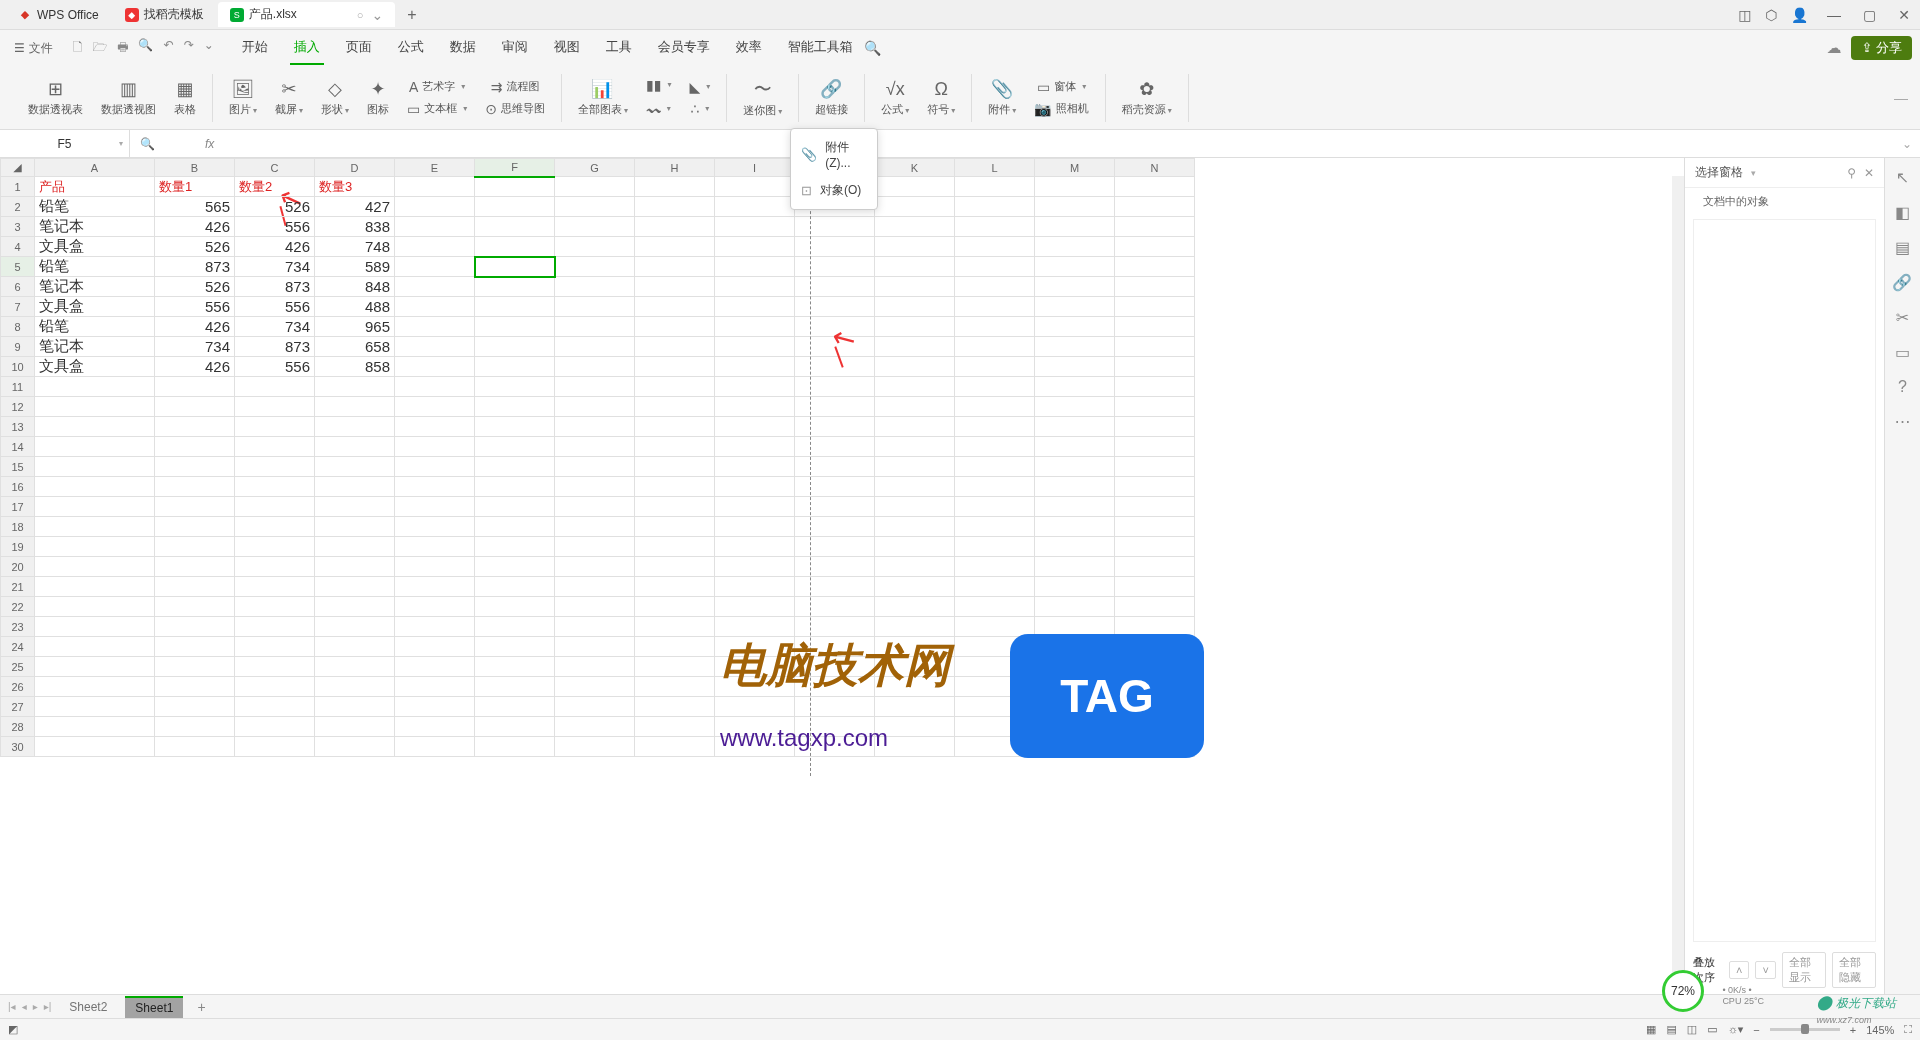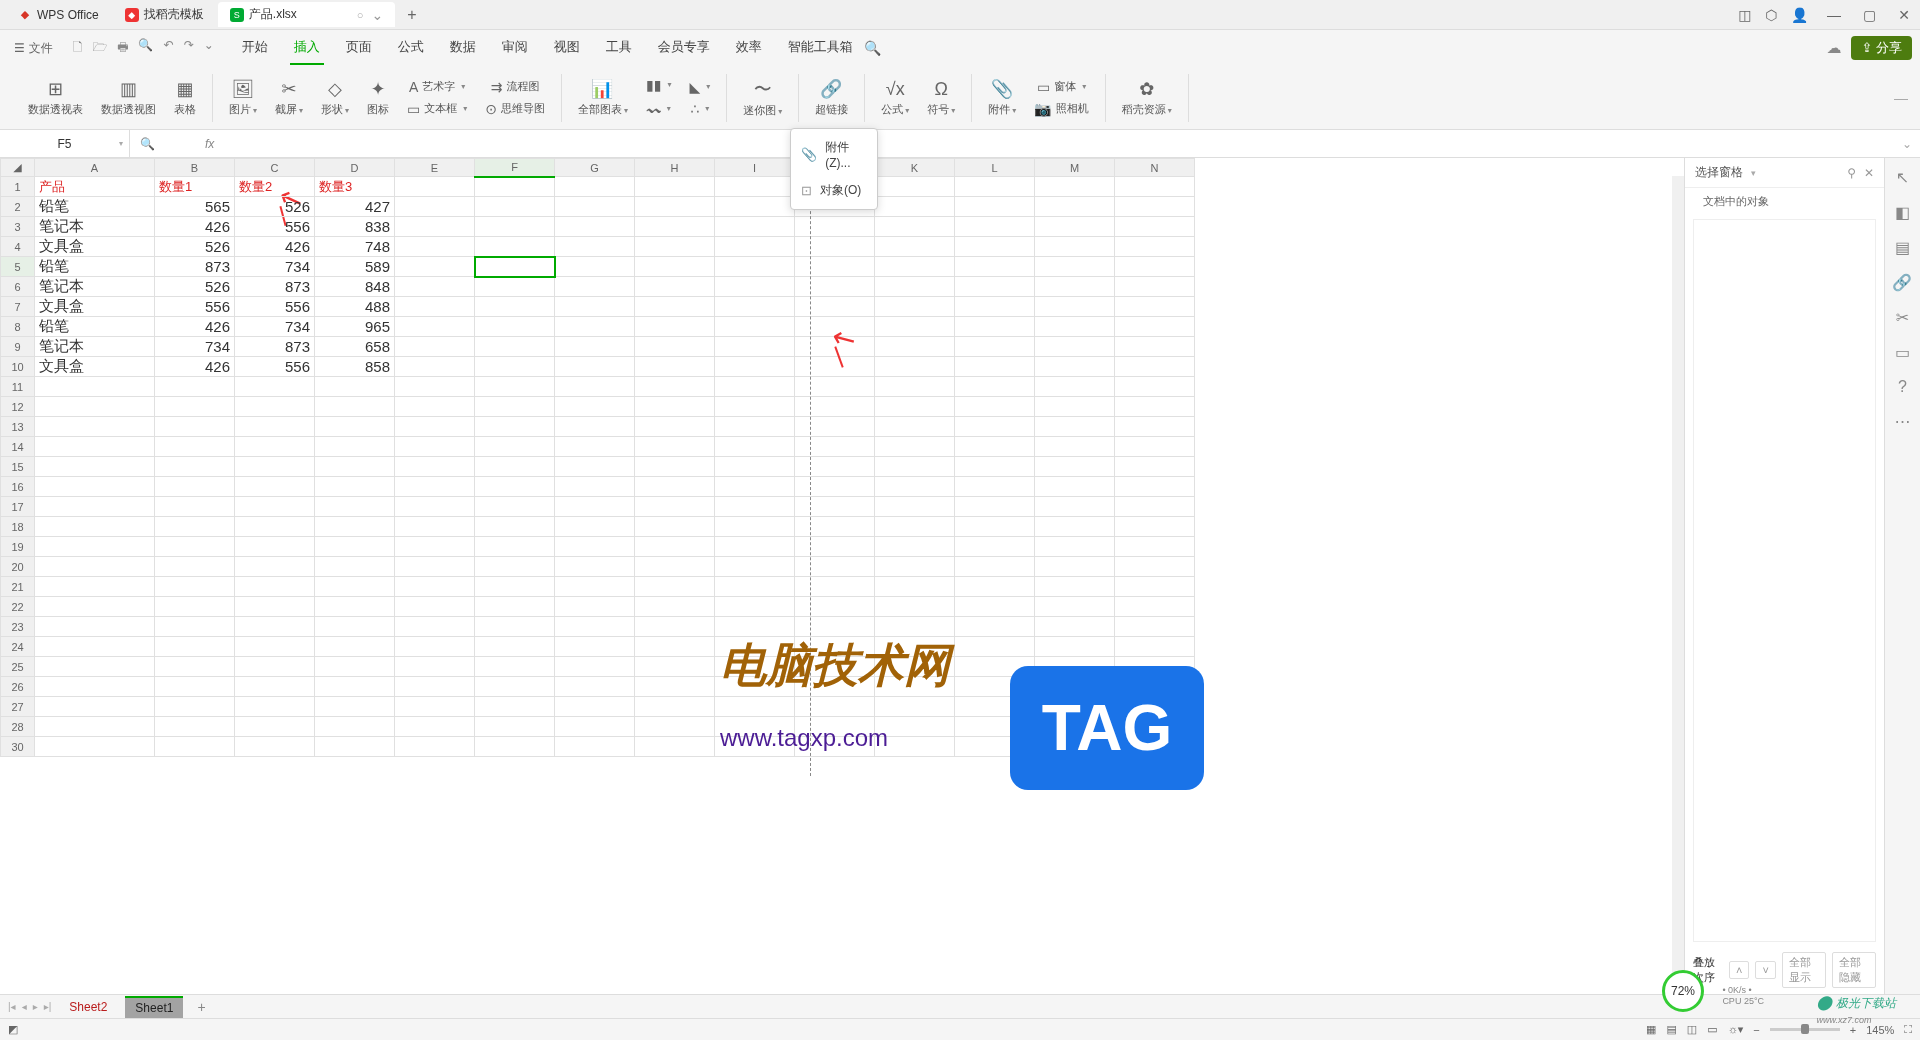--- a/index.html
+++ b/index.html
@@ -70,38 +70,38 @@
 .header-cell { color: #d22; font-size: 15px; text-align: left; }
 .col-f { background: #fff; }
 .col-f.head { border-bottom: 2px solid #0a0; }
 .active-cell { border: 2px solid #0a0 !important; }
 .colhead.selected { background: #e6f0e6; }
 .rowhead.selected { background: #e6f0e6; }
 
 
 .watermark-text { position: absolute; left: 720px; top: 477px; font-size: 46px; color: #a16207; font-style: italic; font-weight: 700; }
 .watermark-url { position: absolute; left: 720px; top: 566px; font-size: 24px; color: #4c1d95; }
-.tag-badge { position: absolute; left: 1010px; top: 508px; width: 194px; height: 124px; background: #1a73e8; border-radius: 18px; color: #fff; font-size: 64px; font-weight: 700; display: flex; align-items: center; justify-content: center; }
+.tag-badge { position: absolute; left: 1010px; top: 476px; width: 194px; height: 124px; background: #1a73e8; border-radius: 18px; color: #fff; font-size: 46px; font-weight: 700; display: flex; align-items: center; justify-content: center; }
 
 
 .right-pane { width: 200px; border-left: 1px solid #ddd; background: #fff; display: flex; flex-direction: column; }
 .right-pane-header { display: flex; align-items: center; padding: 6px 10px; font-size: 12px; gap: 8px; border-bottom: 1px solid #eee; color: #555; }
 .right-pane-header .sp { margin-left: auto; display: flex; gap: 8px; color: #999; }
 .right-pane-sub { padding: 6px 10px; font-size: 11px; color: #666; margin-left: 8px; }
 .right-pane-body { flex: 1; border: 1px solid #eee; margin: 4px 8px; }
 .right-pane-footer { display: flex; align-items: center; padding: 6px 8px; gap: 6px; font-size: 11px; }
 .right-pane-footer .fbtn { border: 1px solid #ddd; padding: 2px 6px; color: #999; border-radius: 2px; }
 
 
 .right-sidebar { width: 36px; background: #f5f5f5; border-left: 1px solid #ddd; display: flex; flex-direction: column; align-items: center; gap: 16px; padding-top: 10px; color: #888; font-size: 16px; }
 
 
 .sheettabs { height: 24px; background: #f5f5f5; border-top: 1px solid #ddd; display: flex; align-items: center; padding: 0 8px; gap: 8px; font-size: 12px; }
 .sheet-nav { display: flex; gap: 6px; color: #aaa; font-size: 10px; }
-.sheet-tab { padding: 3px 10px; color: #b91c1c; }
+.sheet-tab { padding: 3px 10px; color: #737373; }
 .sheet-tab.active { background: #a3a3a3; border-top: 2px solid #0a0; color: #222; }
 .sheet-add { color: #888; font-size: 14px; padding: 0 6px; }
 
 
 .statusbar { height: 22px; background: #f5f5f5; border-top: 1px solid #ddd; display: flex; align-items: center; padding: 0 8px; font-size: 11px; color: #666; gap: 8px; }
 .statusbar .sr { margin-left: auto; display: flex; align-items: center; gap: 10px; }
 .zoom-slider { width: 70px; height: 3px; background: #ccc; position: relative; }
 .zoom-slider::after { content: ''; position: absolute; left: 45%; top: -4px; width: 8px; height: 10px; background: #888; border-radius: 2px; }
 
 

